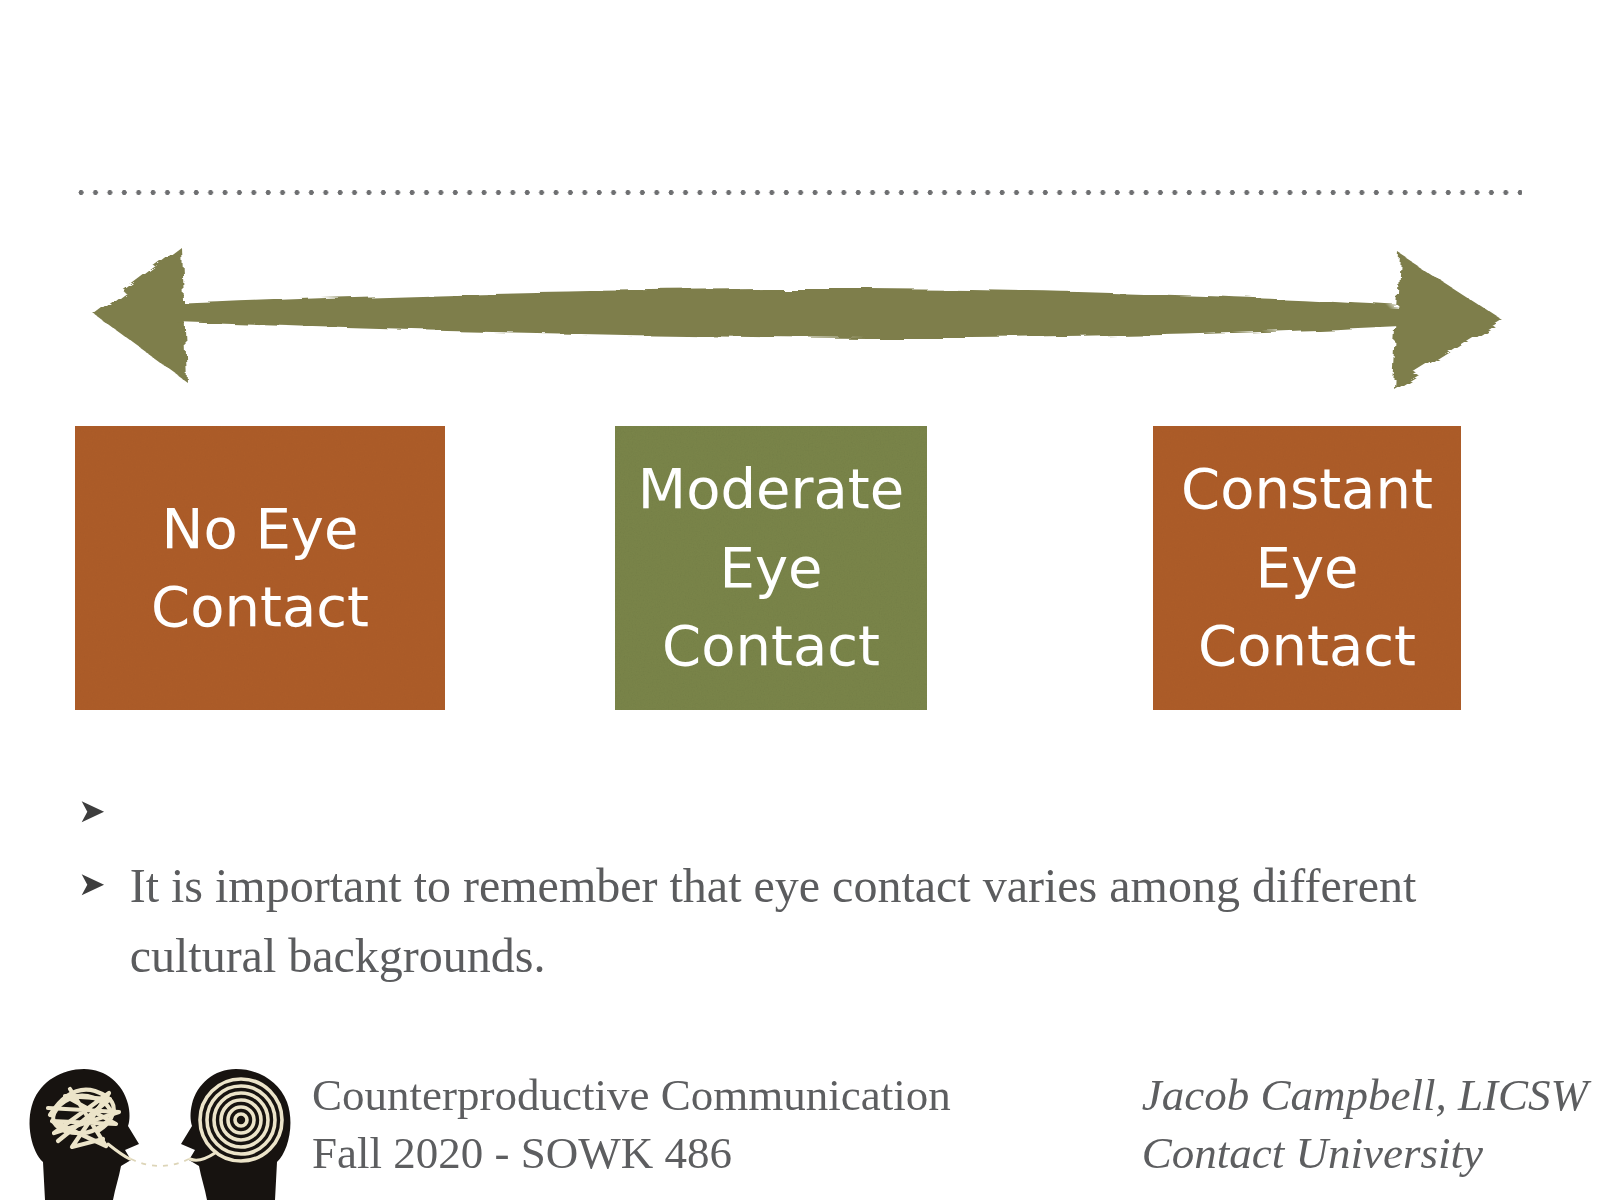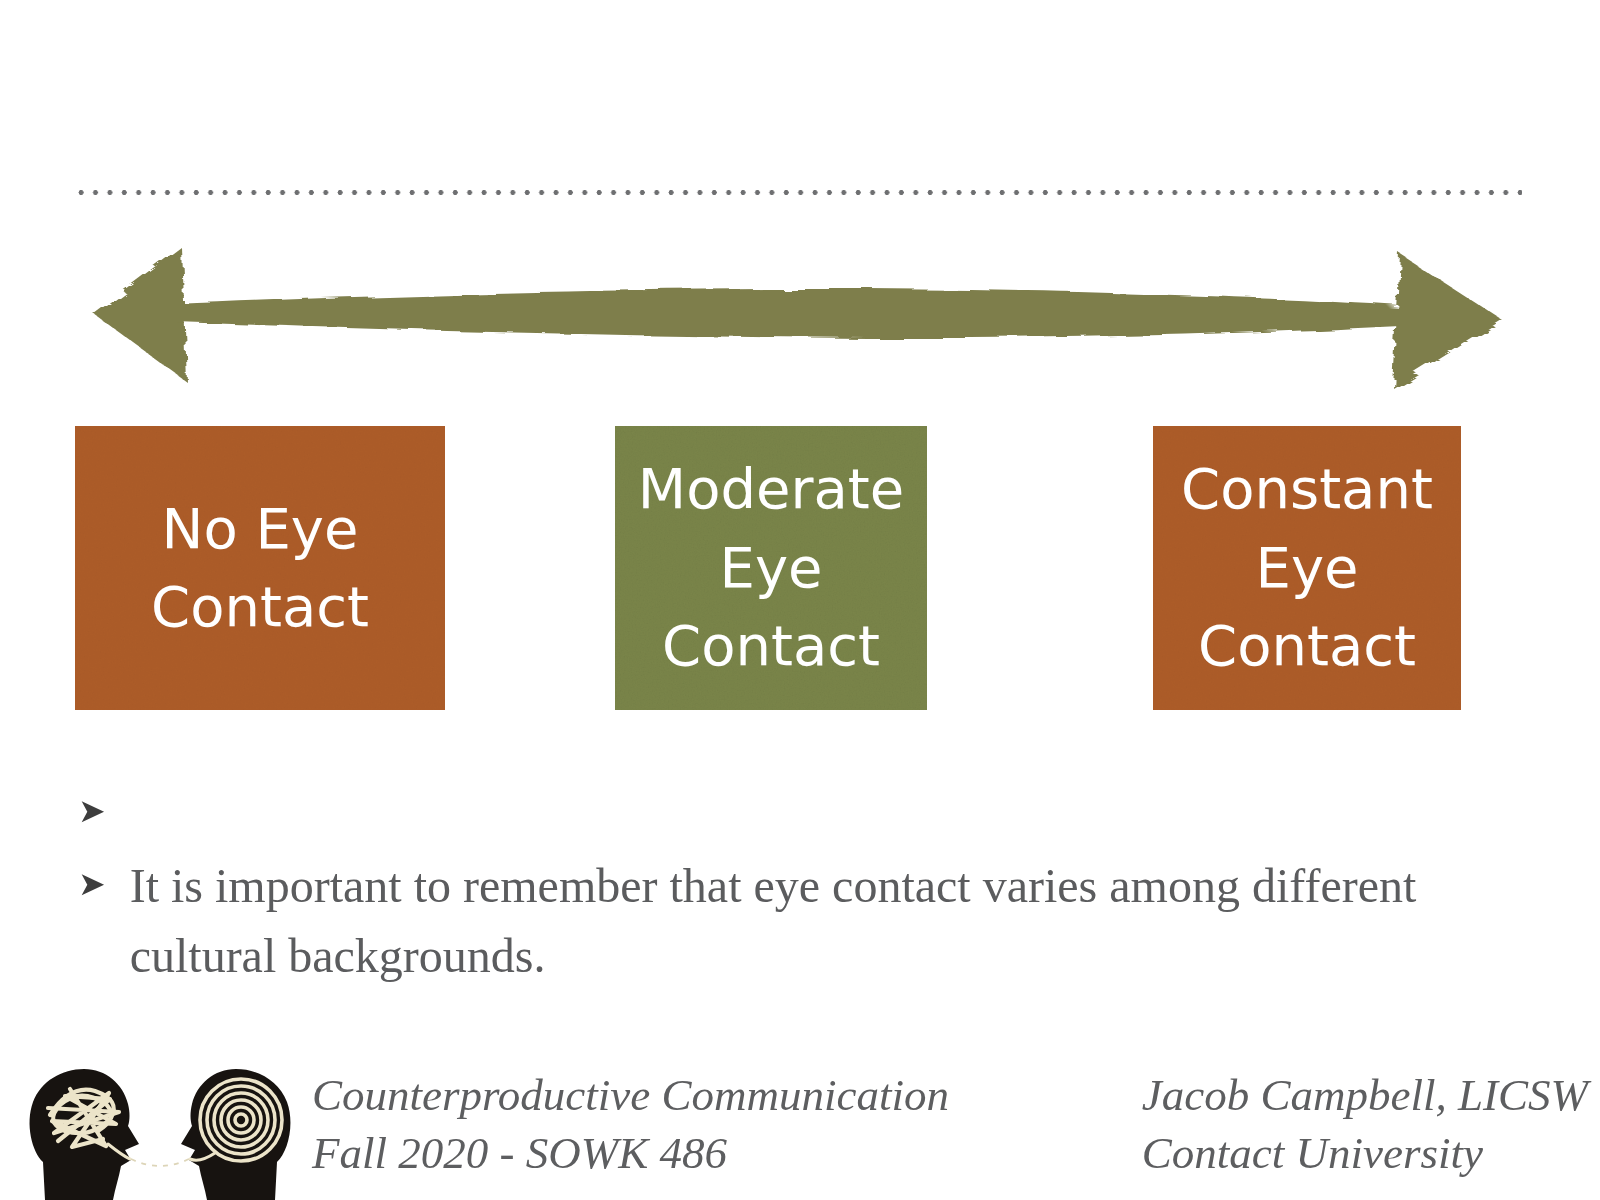--- a/index.html
+++ b/index.html
@@ -36,21 +36,21 @@
   
   .bullets{position:absolute;left:78px;top:778px;width:1430px;
            font-family:"Liberation Serif",serif;font-size:48px;color:var(--body-text-gray,#5B5C5E);}
   .bullet{display:flex;align-items:flex-start;gap:24px;margin-bottom:24px;line-height:1.45;}
   .bullet .marker{flex:0 0 auto;font-family:"DejaVu Sans",sans-serif;font-size:33px;line-height:1;
                   margin-top:16px;color:#3d3d3d;}
 
   
   .heads-svg{position:absolute;left:10px;top:1060px;width:300px;height:140px;}
   .footer-left{position:absolute;left:312px;top:1066px;font-family:"Liberation Serif",serif;
-               font-style:italic;font-size:45px;line-height:58px;color:var(--footer-text-gray,#5D5E60);}
+               font-size:45px;line-height:58px;color:var(--footer-text-gray,#5D5E60);}
   .footer-right{position:absolute;right:12px;top:1066px;text-align:left;
                 font-family:"Liberation Serif",serif;font-style:italic;font-size:45px;line-height:58px;
                 color:var(--footer-text-gray,#5D5E60);}
   .cream{stroke:#ece4c9;fill:none;stroke-linecap:round;stroke-linejoin:round;}
 </style>
 </head>
 <body>
 
 <div class="slide">
 

